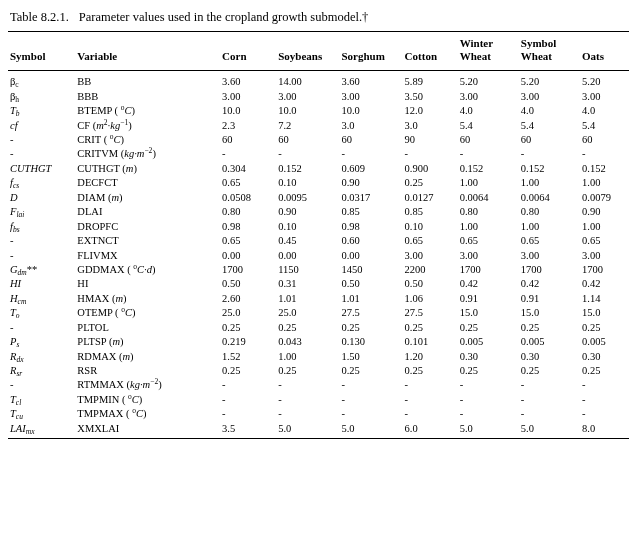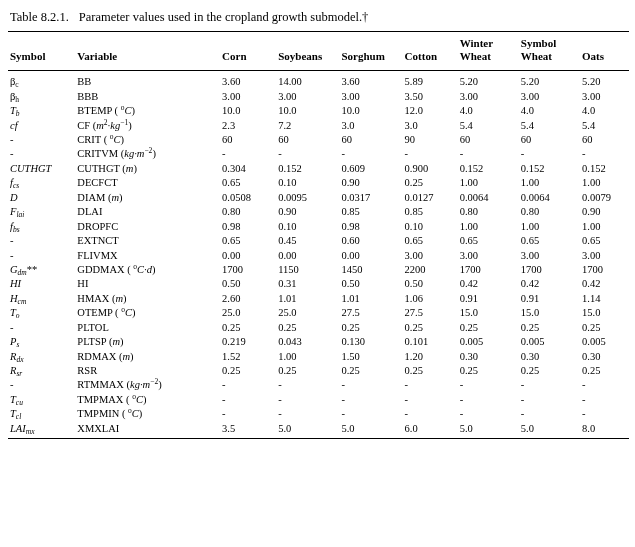--- a/index.html
+++ b/index.html
@@ -366,33 +366,33 @@
           <td>RTMMAX (<span class="unit">kg·m</span><sup>−2</sup>)</td>
           <td>-</td>
           <td>-</td>
           <td>-</td>
           <td>-</td>
           <td>-</td>
           <td>-</td>
           <td>-</td>
         </tr>
         <tr>
+          <td><span class="sym">T<sub>cl</sub></span></td>
+          <td>TMPMIN ( <sup>o</sup><span class="unit">C</span>)</td>
+          <td>-</td>
+          <td>-</td>
+          <td>-</td>
+          <td>-</td>
+          <td>-</td>
+          <td>-</td>
+          <td>-</td>
+        </tr>
+        <tr>
           <td><span class="sym">T<sub>cu</sub></span></td>
           <td>TMPMAX ( <sup>o</sup><span class="unit">C</span>)</td>
-          <td>-</td>
-          <td>-</td>
-          <td>-</td>
-          <td>-</td>
-          <td>-</td>
-          <td>-</td>
-          <td>-</td>
-        </tr>
-        <tr>
-          <td><span class="sym">T<sub>cl</sub></span></td>
-          <td>TMPMIN ( <sup>o</sup><span class="unit">C</span>)</td>
           <td>-</td>
           <td>-</td>
           <td>-</td>
           <td>-</td>
           <td>-</td>
           <td>-</td>
           <td>-</td>
         </tr>
         <tr>
           <td><span class="sym">LAI<sub>mx</sub></span></td>

